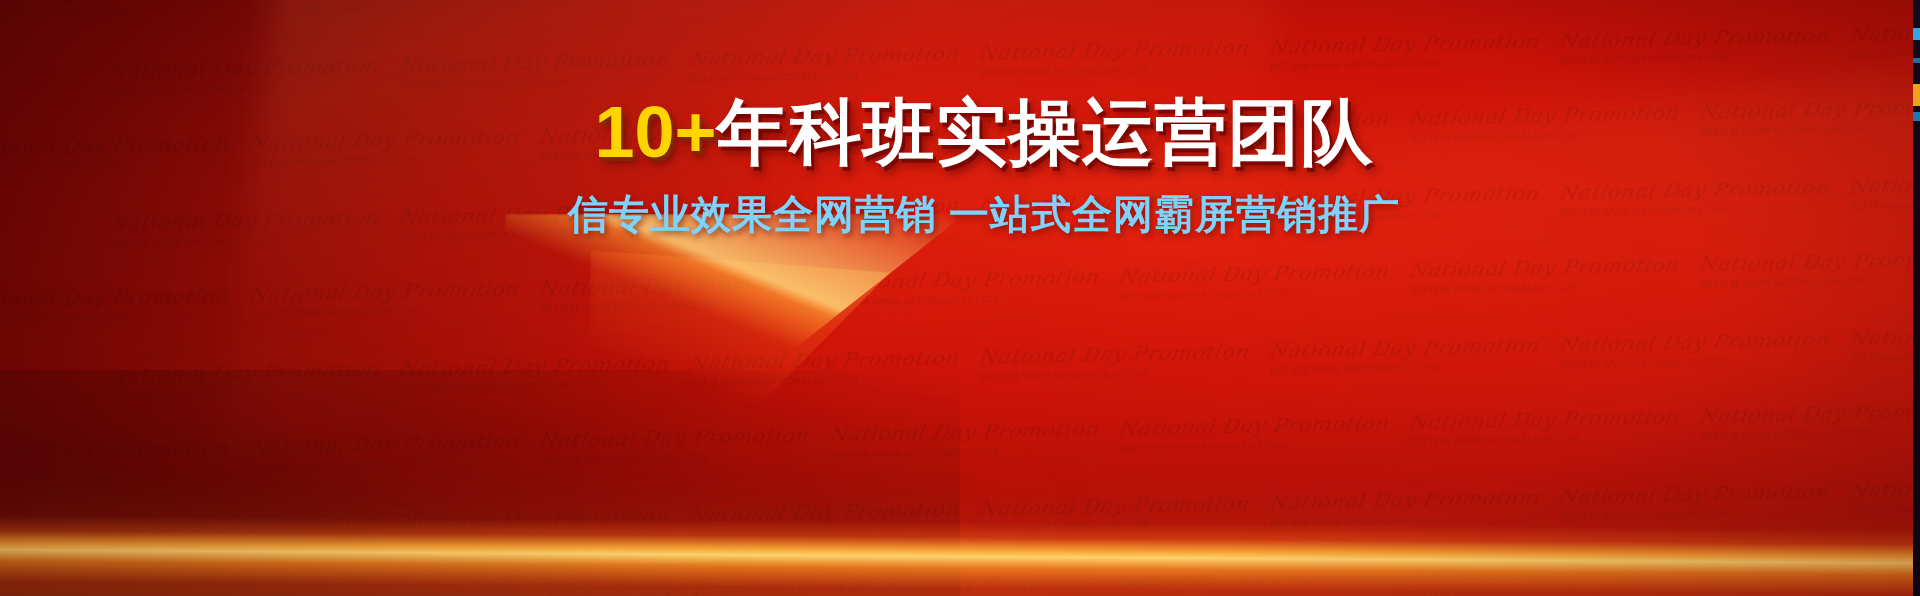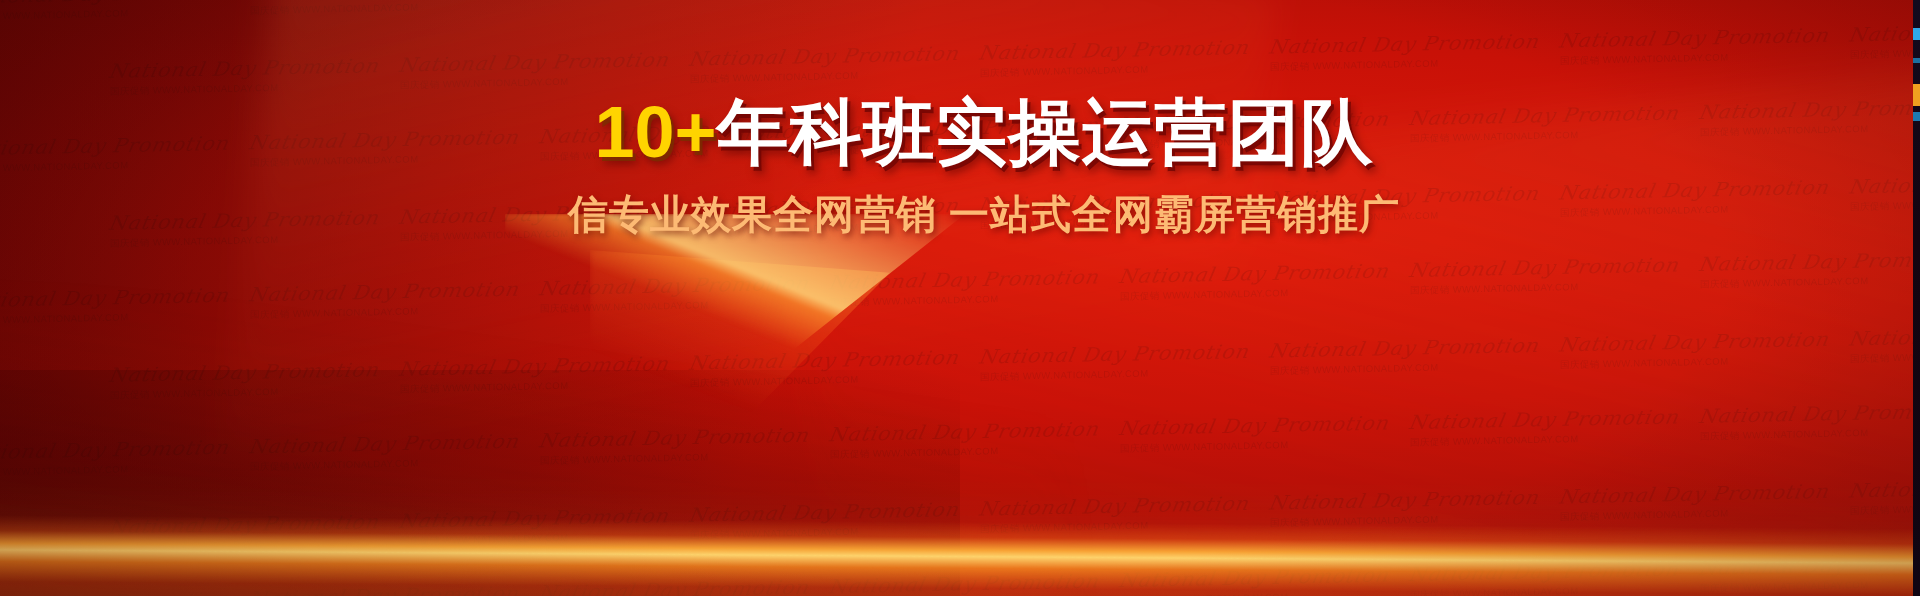--- a/index.html
+++ b/index.html
@@ -262,21 +262,21 @@
       5px 7px 9px rgba(70,2,1,.50);
     letter-spacing:0;
   }
   .subline{
     margin-top:26px;
     font-size:40px;
     font-weight:600;
     line-height:1;
     letter-spacing:1px;
     white-space:nowrap;
-    color:#fdba74;
+    color:#7dd3fc;
     text-shadow:2px 3px 6px rgba(96,6,2,.60);
   }
   .tagline{
     margin-top:26px;
     font-size:29px;
     font-weight:500;
     line-height:1;
     letter-spacing:1.5px;
     white-space:nowrap;
     color:#ffffff;

